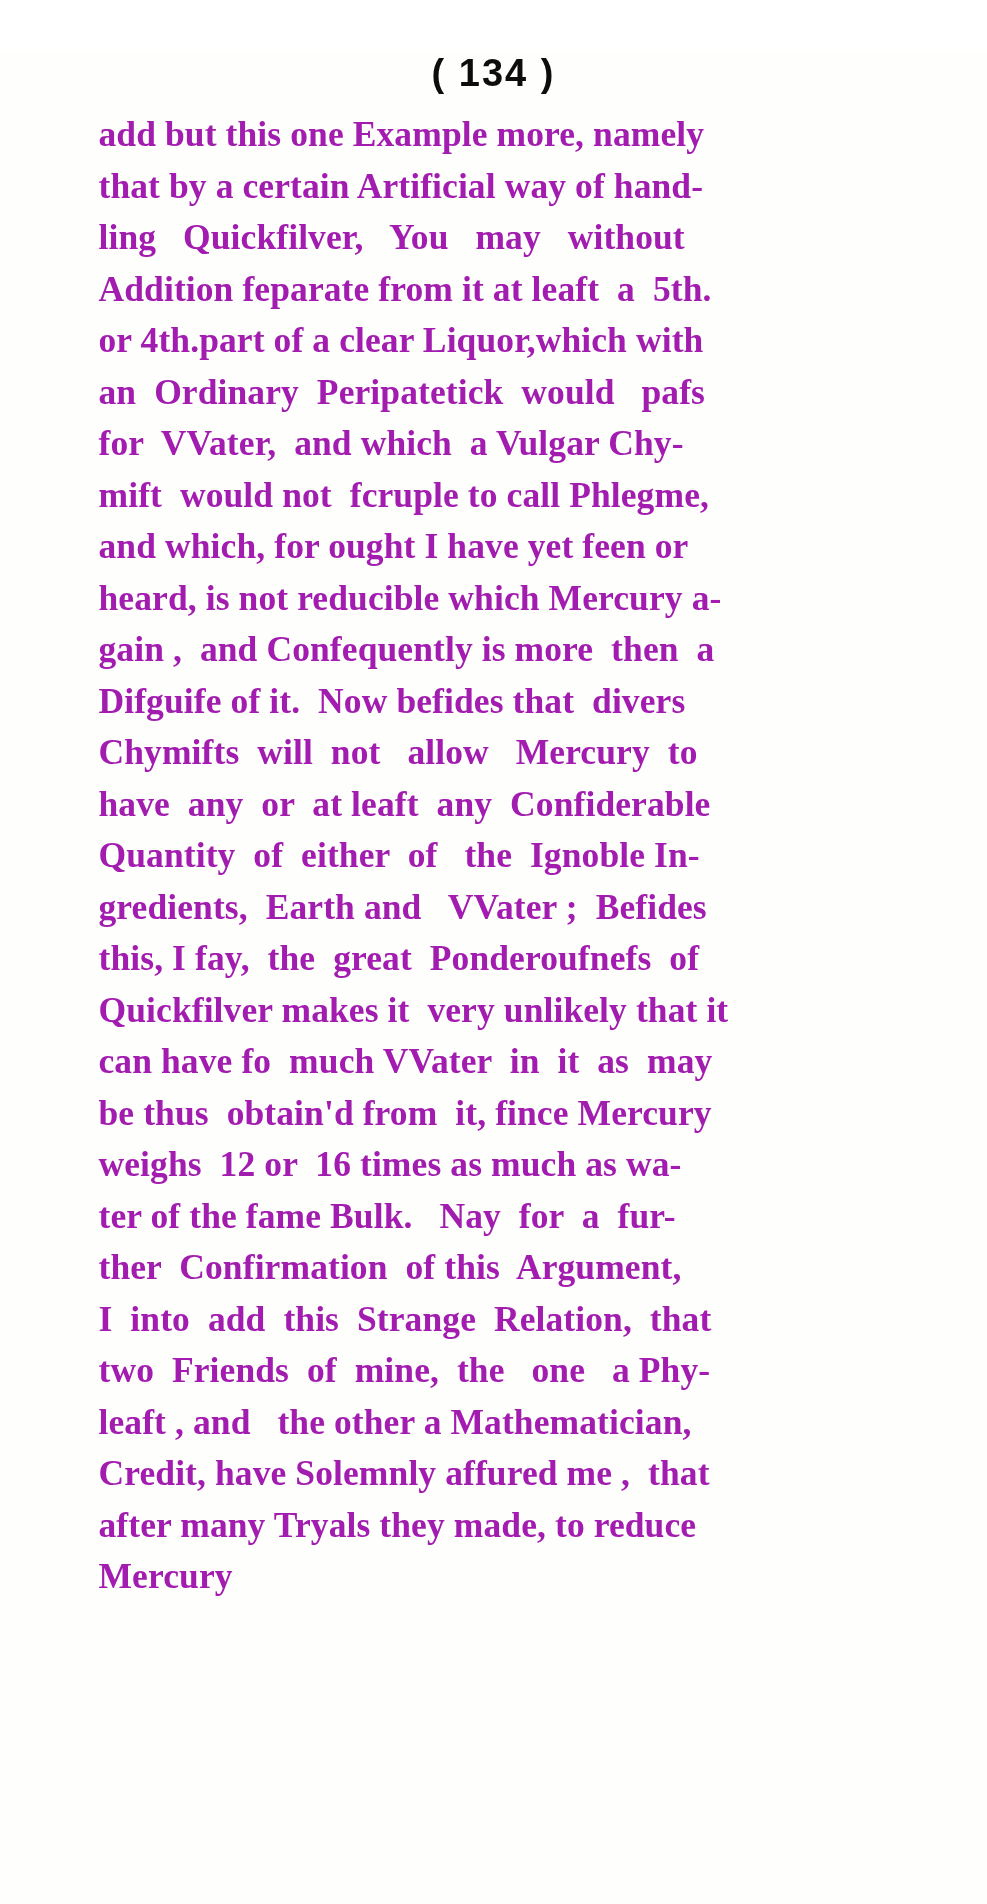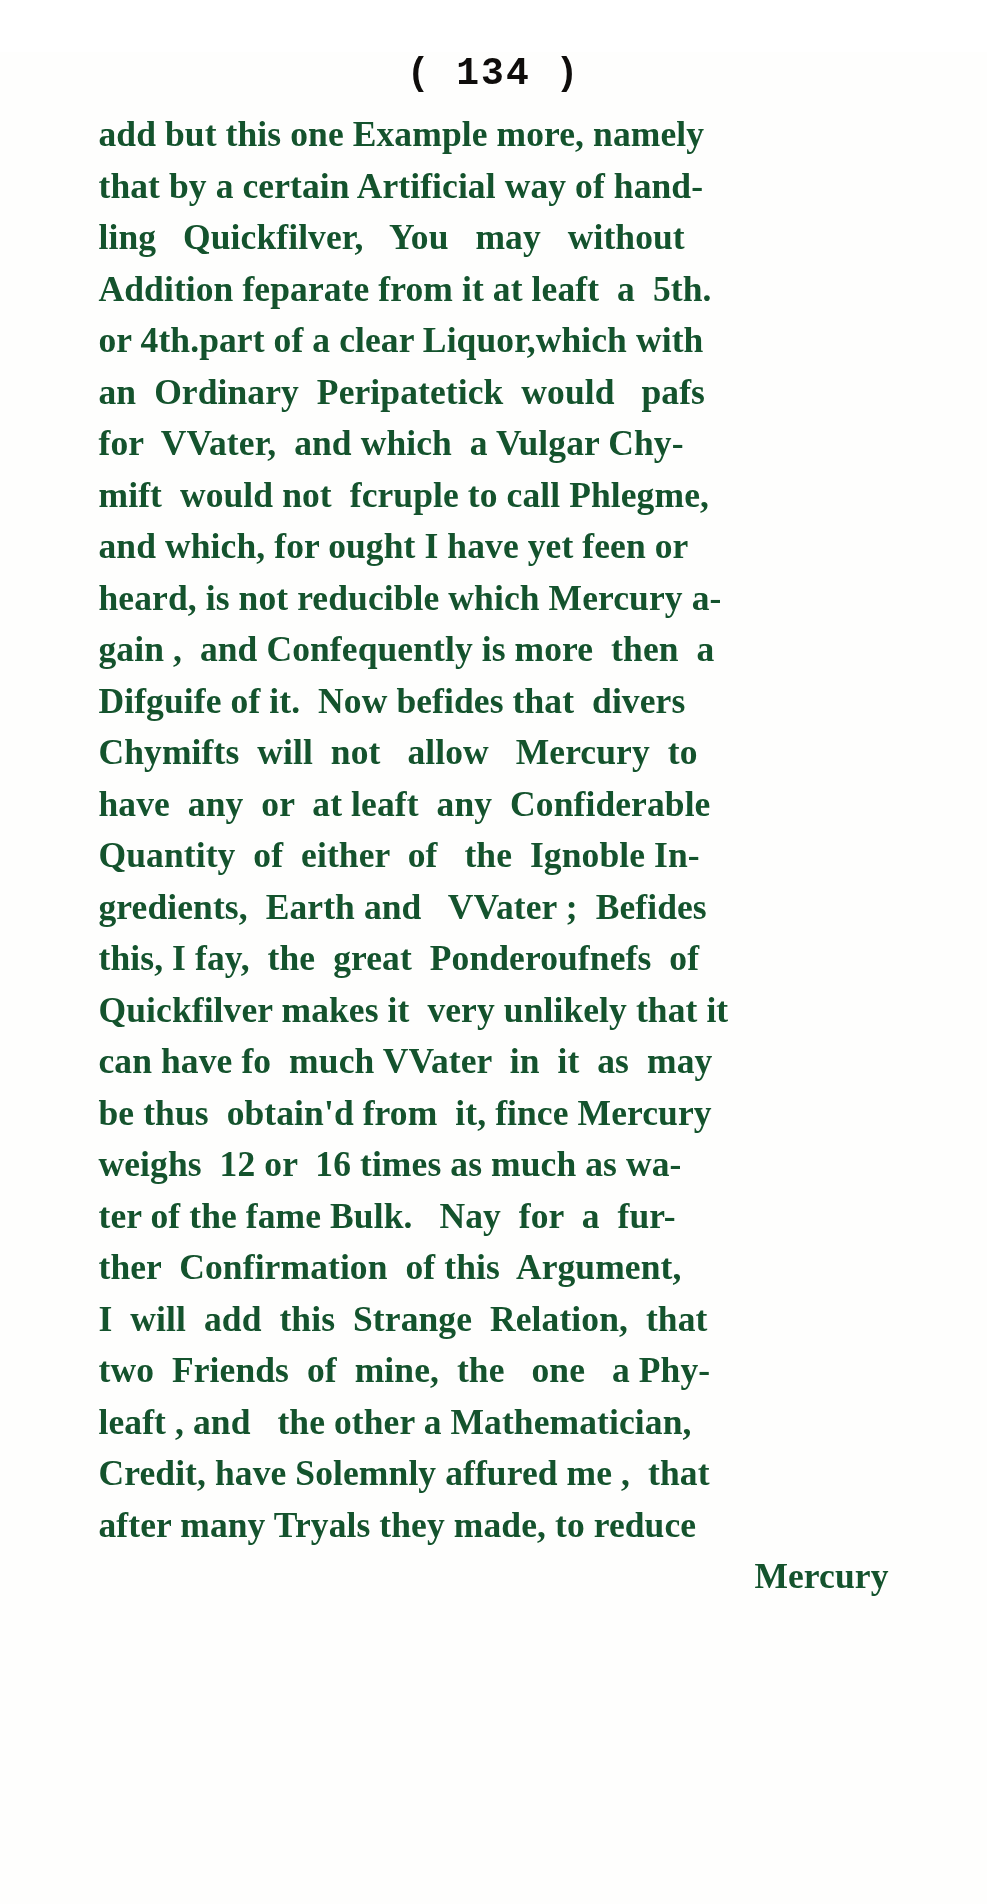--- a/index.html
+++ b/index.html
@@ -21,39 +21,39 @@
     background: #fefefd;
   }
   .page-number {
     text-align: center;
     font-size: 38px;
     font-weight: bold;
     letter-spacing: 2px;
     margin-top: 52px;
     margin-bottom: 10px;
     color: #0f0d0b;
-    font-family: Liberation Mono, monospace;
+    font-family: Liberation Sans, sans-serif;
   }
   .body-block {
     margin: 0 auto;
     width: 790px;
     padding-top: 4px;
   }
   .text-line {
     font-size: 35.5px;
     line-height: 51.5px;
-    color: #14532d;
+    color: #a21caf;
     font-weight: bold;
     font-family: "Liberation Serif", "DejaVu Serif", serif;
     white-space: pre;
     letter-spacing: 0.1px;
     text-rendering: optimizeLegibility;
   }
   .text-line.justify-last {
-    text-align: right;
+    text-align: left;
   }
 </style>
 </head>
 <body>
 
 <div class="page">
 
   <div class="page-number">( 134 )</div>
 
   <div class="body-block">
@@ -73,21 +73,21 @@
     <div class="text-line">have  any  or  at leaft  any  Confiderable</div>
     <div class="text-line">Quantity  of  either  of   the  Ignoble In-</div>
     <div class="text-line">gredients,  Earth and   VVater ;  Befides</div>
     <div class="text-line">this, I fay,  the  great  Ponderoufnefs  of</div>
     <div class="text-line">Quickfilver makes it  very unlikely that it</div>
     <div class="text-line">can have fo  much VVater  in  it  as  may</div>
     <div class="text-line">be thus  obtain'd from  it, fince Mercury</div>
     <div class="text-line">weighs  12 or  16 times as much as wa-</div>
     <div class="text-line">ter of the fame Bulk.   Nay  for  a  fur-</div>
     <div class="text-line">ther  Confirmation  of this  Argument,</div>
-    <div class="text-line">I  will  add  this  Strange  Relation,  that</div>
+    <div class="text-line">I  into  add  this  Strange  Relation,  that</div>
     <div class="text-line">two  Friends  of  mine,  the   one   a Phy-</div>
     <div class="text-line">leaft , and   the other a Mathematician,</div>
     <div class="text-line">Credit, have Solemnly affured me ,  that</div>
     <div class="text-line">after many Tryals they made, to reduce</div>
     <div class="text-line justify-last">Mercury</div>
   </div>
 
 </div>
 
 </body></html>

